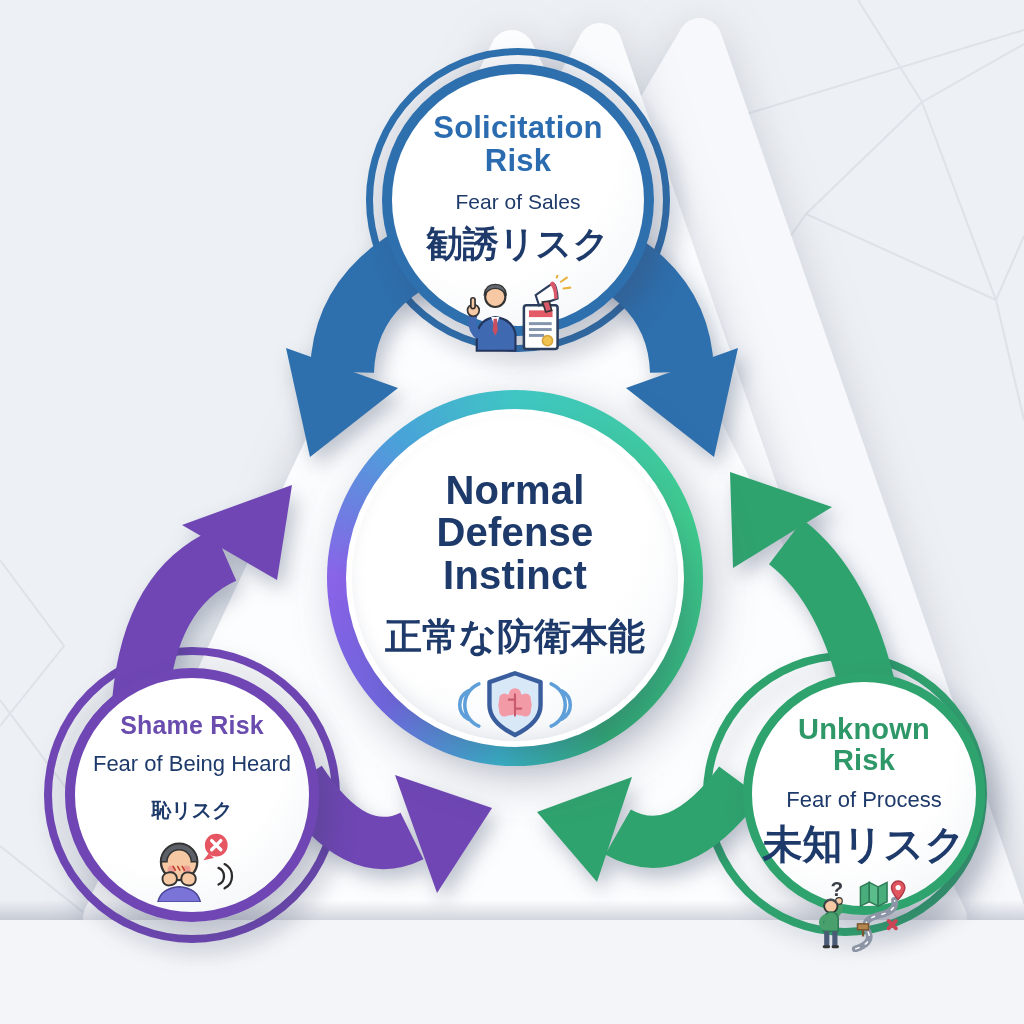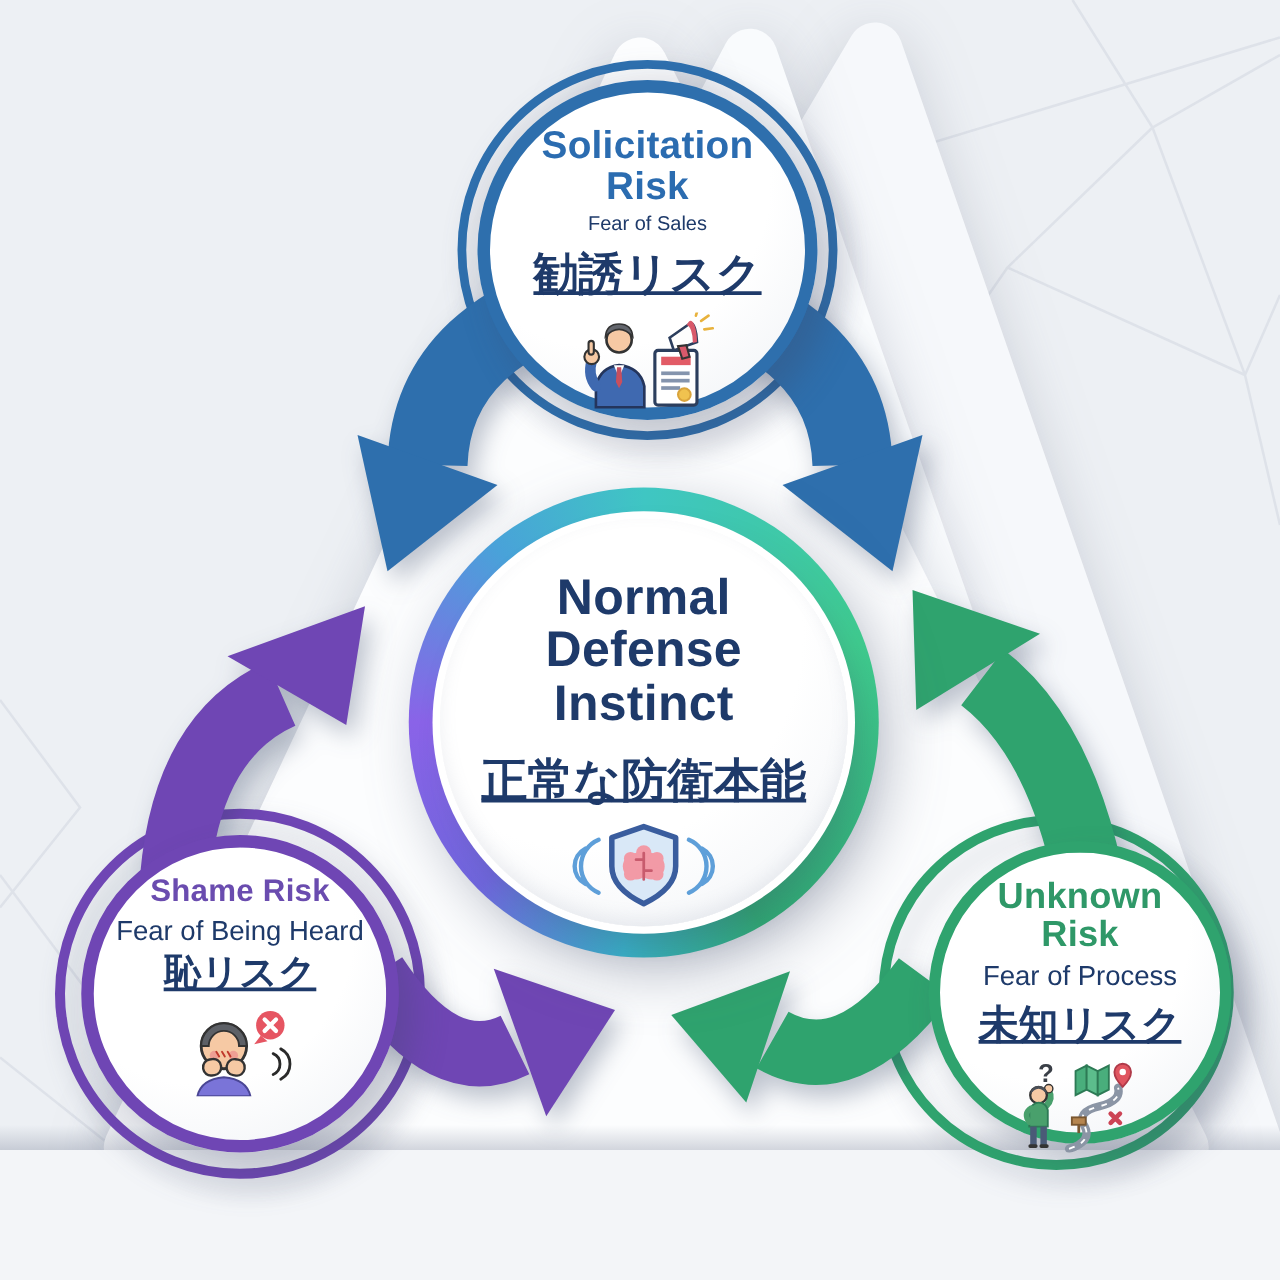--- a/index.html
+++ b/index.html
@@ -42,31 +42,31 @@
 
   .node{position:absolute;border-radius:50%;box-sizing:border-box;text-align:center;
     background:radial-gradient(circle at 36% 28%,#ffffff 55%,#eef1f5);
     box-shadow:12px 16px 28px rgba(60,70,100,.30);}
   .node-top   {left:382px;top:64px; width:272px;height:272px;border:10px solid var(--arrow_blue,#2e6fad);padding-top:26px;}
   .node-left  {left:65px; top:668px;width:254px;height:254px;border:10px solid var(--arrow_purple,#7450bc);padding-top:22px;}
   .node-right {left:743px;top:673px;width:242px;height:242px;border:9px  solid var(--arrow_green,#3aa876);padding-top:20px;}
   .node-center{left:352px;top:415px;width:326px;height:326px;border:0;padding-top:42px;
     box-shadow:0 0 0 6px #fff,10px 16px 26px rgba(60,70,100,.25), inset 0 -6px 14px rgba(120,130,160,.12);}
 
-  .title{font-weight:bold;line-height:1.06;margin:0 auto;letter-spacing:.2px;}
+  .title{font-weight:bold;line-height:1.06;margin:12px auto;letter-spacing:.2px;}
   .node-top    .title{font-size:31px;width:224px;color:var(--accent_top,#2b6cb0);}
   .node-left   .title{font-size:25px;width:150px;color:var(--accent_left,#6a4caf);}
   .node-right  .title{font-size:29px;width:150px;color:var(--accent_right,#2f9868);}
   .node-center .title{font-size:40px;width:240px;color:var(--text_navy,#1e3a6a);}
   .subtitle{font-size:22px;font-weight:500;color:var(--text_navy,#1e3a6a);margin-top:5px;}
-  .node-top .subtitle{font-size:16px;}
-  .jp{font-weight:bold;color:var(--text_navy,#1e3a6a);text-decoration:underline;}
+  .node-top .subtitle{font-size:21px;}
+  .jp{font-weight:bold;color:var(--text_navy,#1e3a6a);}
   .node-top    .jp{font-size:36px;margin-top:6px;}
-  .node-left   .jp{font-size:30px;margin-top:0;}
-  .node-right  .jp{font-size:32px;margin-top:4px;}
+  .node-left   .jp{font-size:20px;margin-top:20px;}
+  .node-right  .jp{font-size:40px;margin-top:4px;}
   .node-center .jp{font-size:37px;margin-top:16px;}
   .icon{display:block;margin:6px auto 0;}
 </style>
 </head>
 <body>
 
 <div class="canvas">
 
   <svg class="layer" viewBox="0 0 1024 1024">
     <path class="mesh" d="M700 128 L1024 30 M858 0 L922 102 L1024 44 M922 102 L996 300 L1024 236 M996 300 L806 214 L922 102 M806 214 L724 332 M996 300 L1024 420"></path>

